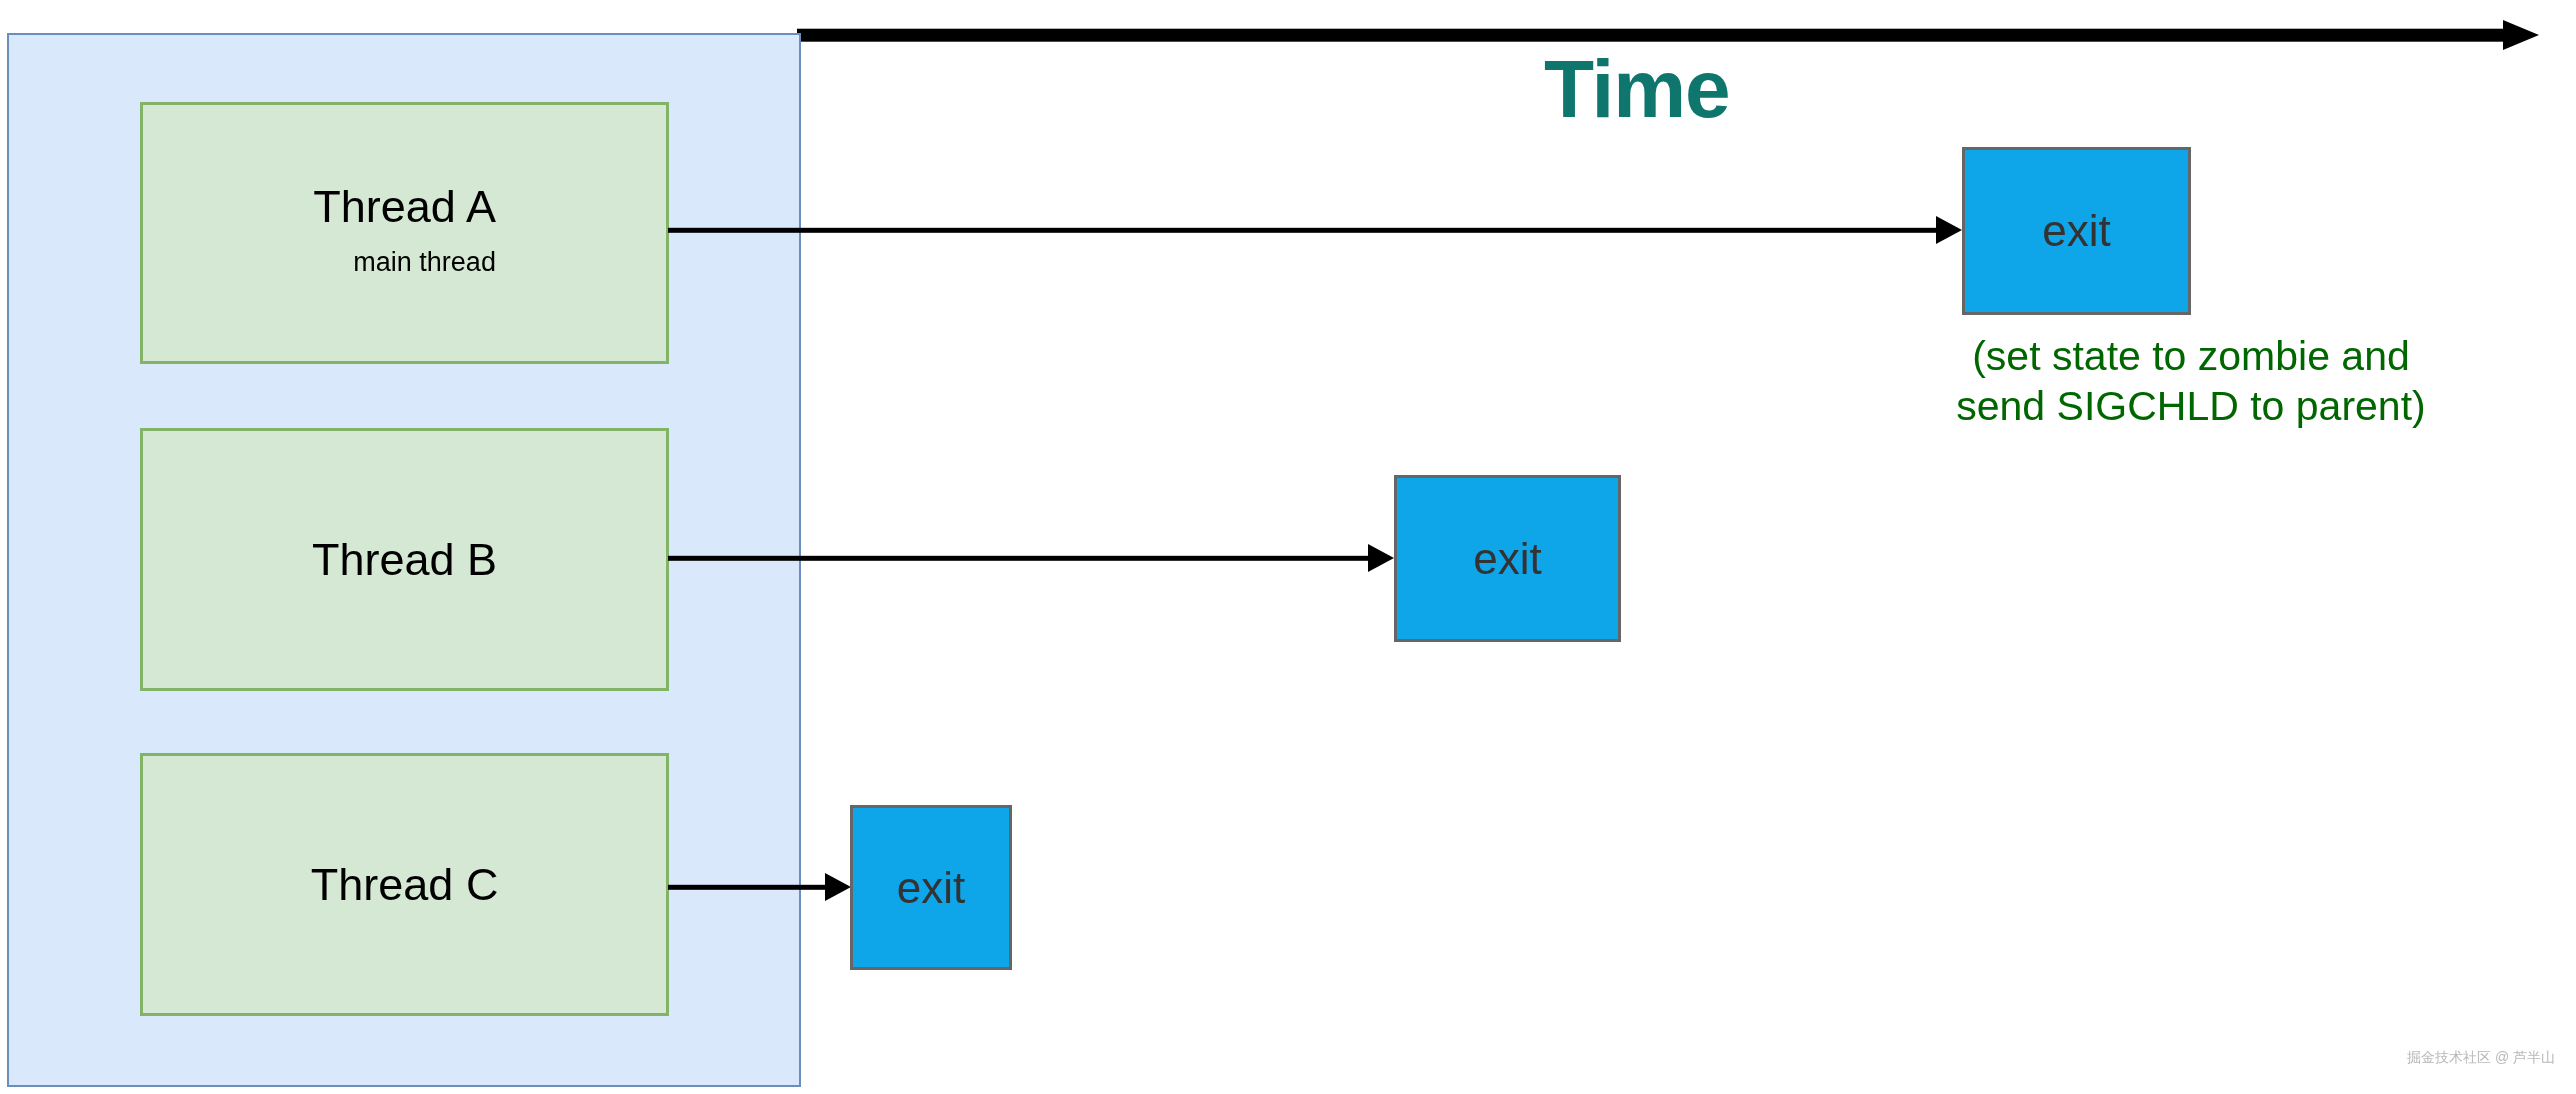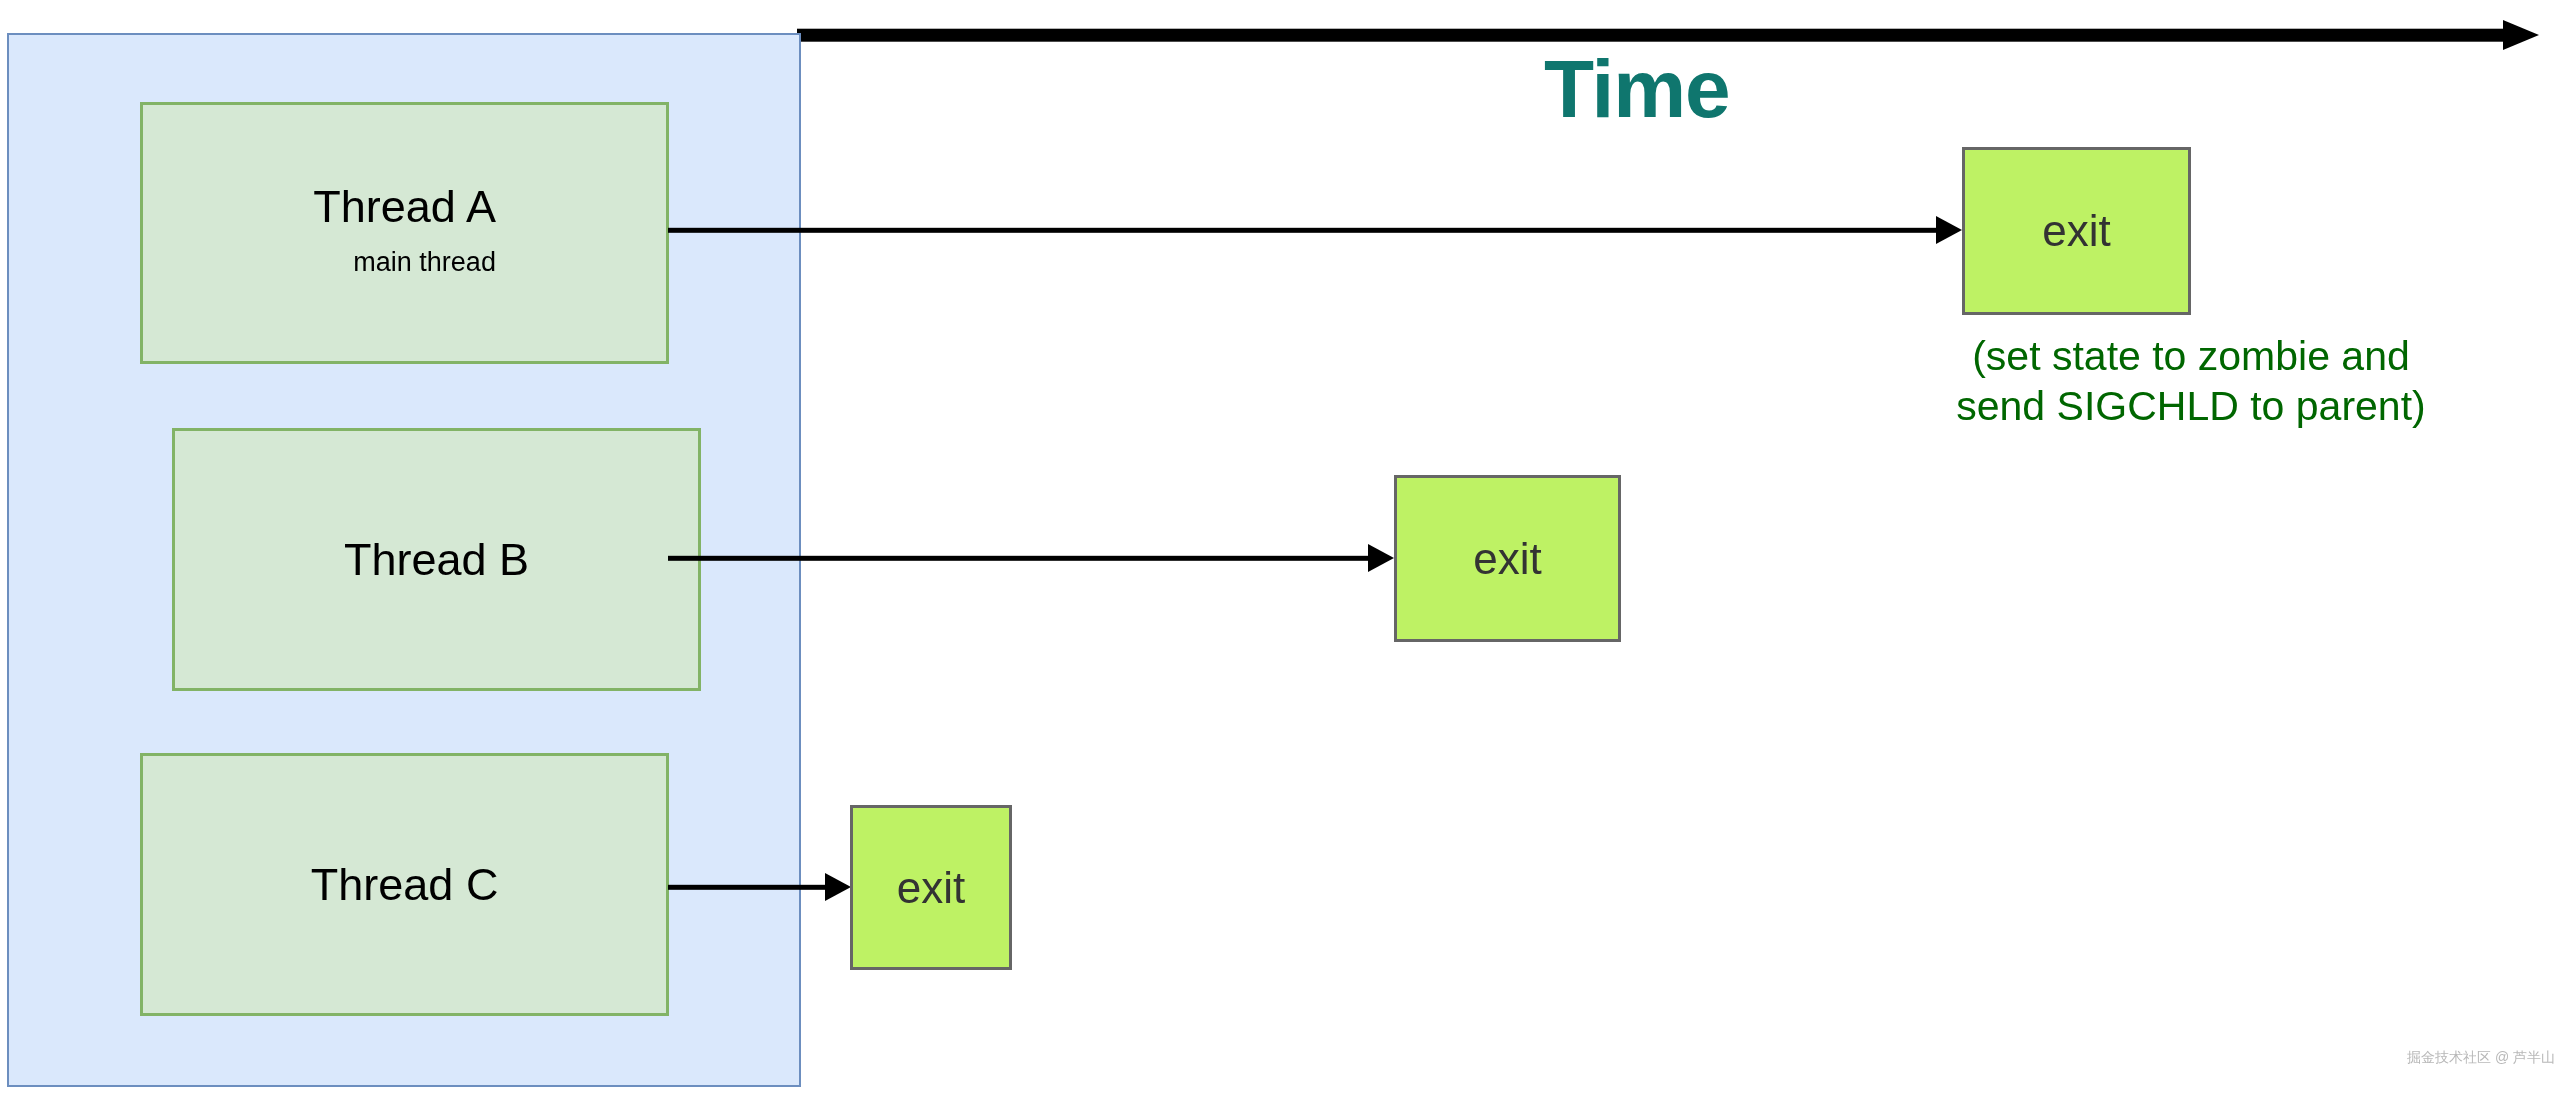--- a/index.html
+++ b/index.html
@@ -56,21 +56,21 @@
   #thread-box-a { left: 139px; top: 100px;  width: 529px; height: 262px; }
   #thread-box-b { left: 139px; top: 426px;  width: 529px; height: 263px; }
   #thread-box-c { left: 139px; top: 751px; width: 529px; height: 263px; }
 
   
   #thread-box-a .thread-stack { position: relative; top: -3.3px; text-align: right; }
 
   
   .exit-box {
     position: absolute;
-    background: #bef264;
+    background: #0ea5e9;
     border: 3.8px solid #666666;
     box-sizing: border-box;
     display: flex;
     align-items: center;
     justify-content: center;
     font-size: 44px;
     color: #333333;
   }
   #exit-box-a { left: 1962px; top: 147px;  width: 229px; height: 168px; }
   #exit-box-b { left: 1394px; top: 475px;  width: 227px; height: 167px; }
@@ -178,21 +178,21 @@
   <div id="time-label">Time</div>
 
   <div class="process-container">
     <div class="thread-box" id="thread-box-a" style="left:131px; top:67px;">
       <div class="thread-stack">
         <div class="thread-title">Thread A</div>
         <div class="thread-subtitle">main thread</div>
       </div>
     </div>
 
-    <div class="thread-box" id="thread-box-b" style="left:131px; top:393px;margin-left:32px;">
+    <div class="thread-box" id="thread-box-b" style="left:131px; top:393px;">
       <div class="thread-title">Thread B</div>
     </div>
 
     <div class="thread-box" id="thread-box-c" style="left:131px; top:718px;">
       <div class="thread-title">Thread C</div>
     </div>
   </div>
 
   <div class="connector" id="connector-a">
     <div class="line"></div>

